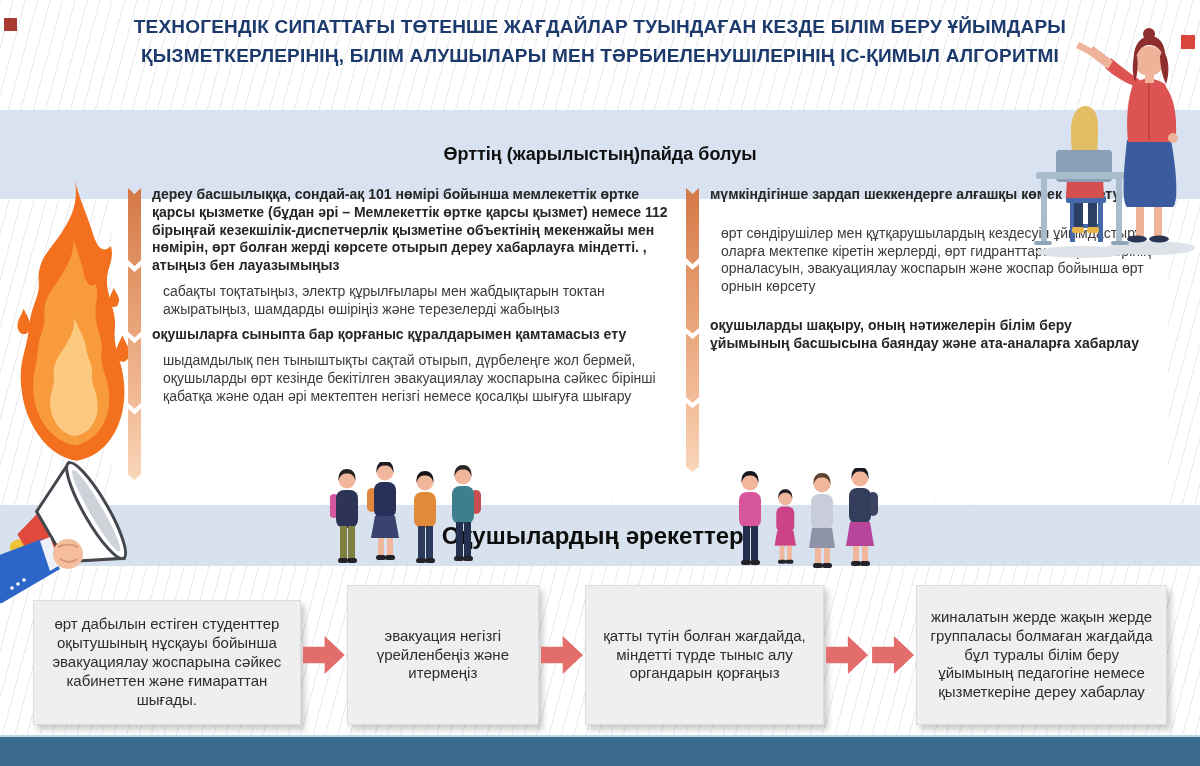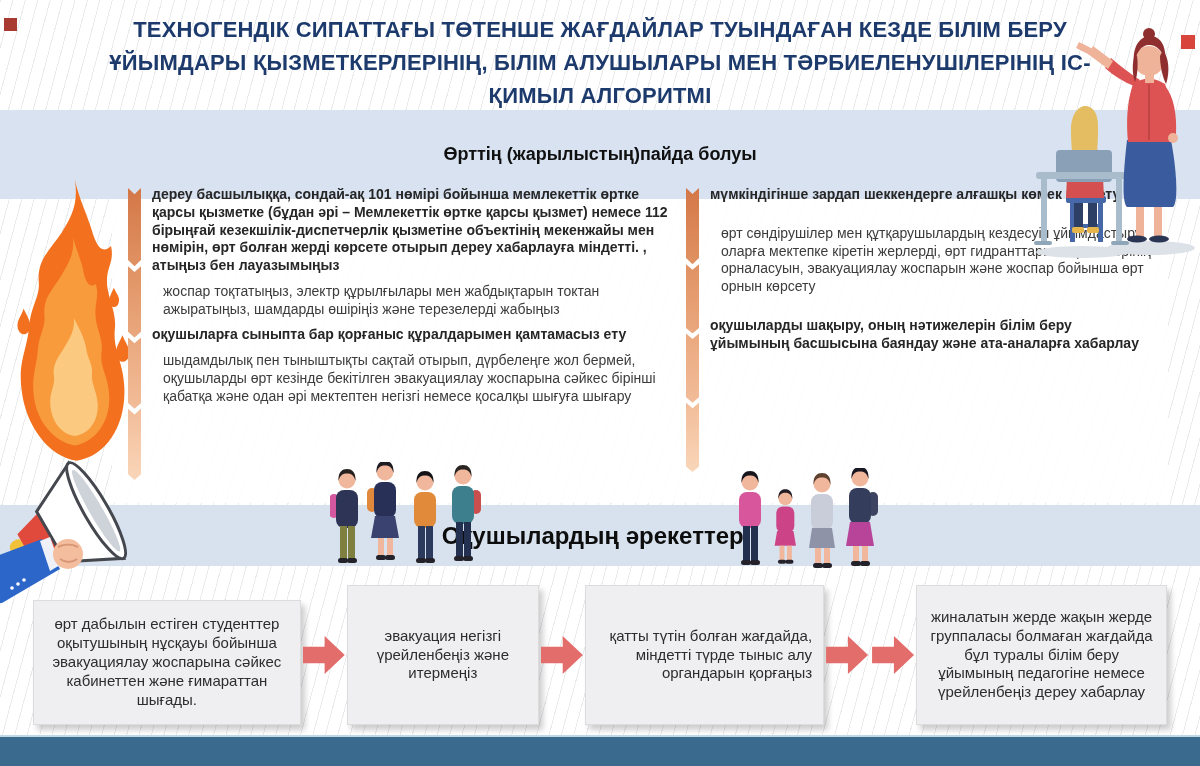--- a/index.html
+++ b/index.html
@@ -9,21 +9,21 @@
   }
   .bg-pattern{
     position:absolute;inset:0;
     background:repeating-linear-gradient(105deg,
       rgba(125,130,145,0.16) 0px, rgba(125,130,145,0.16) 1px,
       transparent 1px, transparent 12px);
   }
   .content-panel{position:absolute;left:112px;top:183px;width:1056px;height:320px;background:rgba(255,255,255,0.9);}
   .main-title{
     position:absolute;top:13px;left:95px;right:95px;text-align:center;
-    color:#1d3a6d;font-size:22px;font-weight:bold;line-height:1.5;letter-spacing:0.2px;
+    color:#1d3a6d;font-size:19px;font-weight:bold;line-height:1.5;letter-spacing:0.2px;
   }
   .banner{
     position:absolute;top:110px;left:0;width:100%;height:89px;background:#d8e2f0;
     display:flex;flex-direction:column;justify-content:center;align-items:center;
   }
   .banner div{color:#101010;font-size:18px;font-weight:bold;line-height:1.5;text-align:center;}
   
   .accent-bar{position:absolute;width:13px;display:flex;flex-direction:column;}
   .accent-bar span{display:block;width:100%;clip-path:polygon(0 0,50% 8%,100% 0,100% 92%,50% 100%,0 92%);}
   .bar-left{left:128px;top:188px;height:292px;}
@@ -50,21 +50,21 @@
   
   .steps-row{
     position:absolute;left:33px;top:585px;width:1134px;height:140px;
     display:flex;align-items:stretch;
   }
   .step-box{
     background:#efeff1;border:1px solid #dcdcdc;box-shadow:4px 5px 6px rgba(0,0,0,0.2);
     display:flex;align-items:center;justify-content:center;text-align:center;
     padding:5px 11px;font-size:15px;line-height:1.26;color:#2d2d2d;flex-basis:0;
   }
-  .g1{flex-grow:1.45;margin-top:15px;} .g2{flex-grow:1.0;} .g3{flex-grow:1.28;text-align:right;} .g4{flex-grow:1.05;} .g5{flex-grow:1.35;}
+  .g1{flex-grow:1.45;margin-top:15px;} .g2{flex-grow:1.0;} .g3{flex-grow:1.28;} .g4{flex-grow:1.05;} .g5{flex-grow:1.35;}
   .step-arrow{
     width:42px;min-width:42px;height:38px;align-self:center;margin:0 2px;
     background:#e36d6b;
     clip-path:polygon(0% 28%,52% 28%,52% 0%,100% 50%,52% 100%,52% 72%,0% 72%);
   }
   .bottom-bar{
     position:absolute;left:0;bottom:0;width:100%;height:29px;background:#3a6b8f;
     border-top:2px solid #bfd9e4;
   }
   .sq{position:absolute;}
@@ -149,21 +149,21 @@
 
   <div class="accent-bar bar-right">
     <span class="seg1"></span>
       <span class="seg2"></span>
       <span class="seg3"></span>
       <span class="seg4"></span>
   </div>
 
   <div class="col col-left">
     <p class="bold">дереу басшылыққа, сондай-ақ 101 нөмірі бойынша мемлекеттік өртке қарсы қызметке (бұдан әрі – Мемлекеттік өртке қарсы қызмет) немесе 112 бірыңғай кезекшілік-диспетчерлік қызметіне объектінің мекенжайы мен нөмірін, өрт болған жерді көрсете отырып дереу хабарлауға міндетті. , атыңыз бен лауазымыңыз</p>
-    <p class="reg">жоспар тоқтатыңыз, электр құрылғылары мен жабдықтарын токтан ажыратыңыз, шамдарды өшіріңіз және терезелерді жабыңыз</p>
+    <p class="reg">сабақты тоқтатыңыз, электр құрылғылары мен жабдықтарын токтан ажыратыңыз, шамдарды өшіріңіз және терезелерді жабыңыз</p>
     <p class="bold">оқушыларға сыныпта бар қорғаныс құралдарымен қамтамасыз ету</p>
     <p class="reg">шыдамдылық пен тыныштықты сақтай отырып, дүрбелеңге жол бермей, оқушыларды өрт кезінде бекітілген эвакуациялау жоспарына сәйкес бірінші қабатқа және одан әрі мектептен негізгі немесе қосалқы шығуға шығару</p>
   </div>
 
   <div class="col col-right">
     <p class="bold mb-lg">мүмкіндігінше зардап шеккендерге алғашқы көмек көрсету</p>
     <p class="reg mb-lg">өрт сөндірушілер мен құтқарушылардың кездесуін ұйымдастыру, оларға мектепке кіретін жерлерді, өрт гидранттарының люктерінің орналасуын, эвакуациялау жоспарын және жоспар бойынша өрт орнын көрсету</p>
     <p class="bold mb-md">оқушыларды шақыру, оның нәтижелерін білім беру ұйымының басшысына баяндау және ата-аналарға хабарлау</p>
   </div>
 
@@ -276,17 +276,17 @@
   </svg>
 
   <div class="steps-row">
     <div class="step-box g1">өрт дабылын естіген студенттер оқытушының нұсқауы бойынша эвакуациялау жоспарына сәйкес кабинеттен және ғимараттан шығады.</div>
     <div class="step-arrow"></div>
     <div class="step-box g2">эвакуация негізгі үрейленбеңіз және итермеңіз</div>
     <div class="step-arrow"></div>
     <div class="step-box g3">қатты түтін болған жағдайда, міндетті түрде тыныс алу органдарын қорғаңыз</div>
     <div class="step-arrow"></div>
     <div class="step-arrow"></div>
-    <div class="step-box g5">жиналатын жерде жақын жерде группаласы болмаған жағдайда бұл туралы білім беру ұйымының педагогіне немесе үрейленбеңіз дереу хабарлау</div>
+    <div class="step-box g5">жиналатын жерде жақын жерде группаласы болмаған жағдайда бұл туралы білім беру ұйымының педагогіне немесе қызметкеріне дереу хабарлау</div>
   </div>
 
   <div class="bottom-bar"></div>
 </div>
 
 </body></html>

